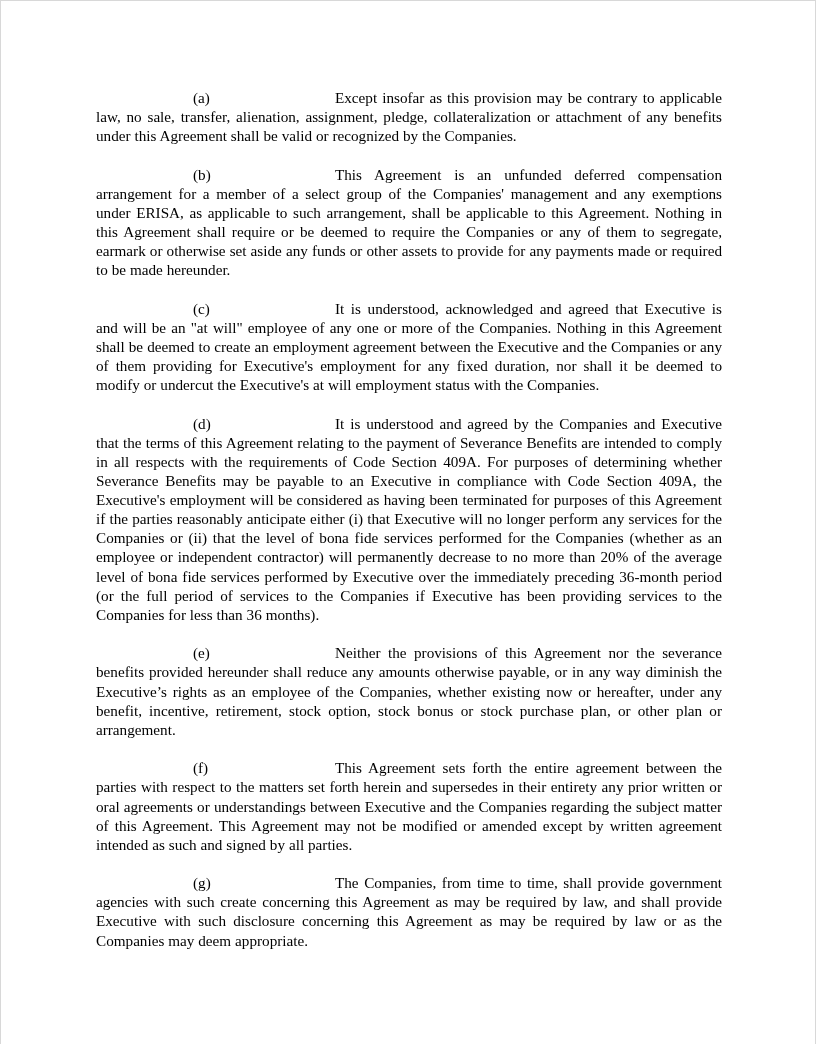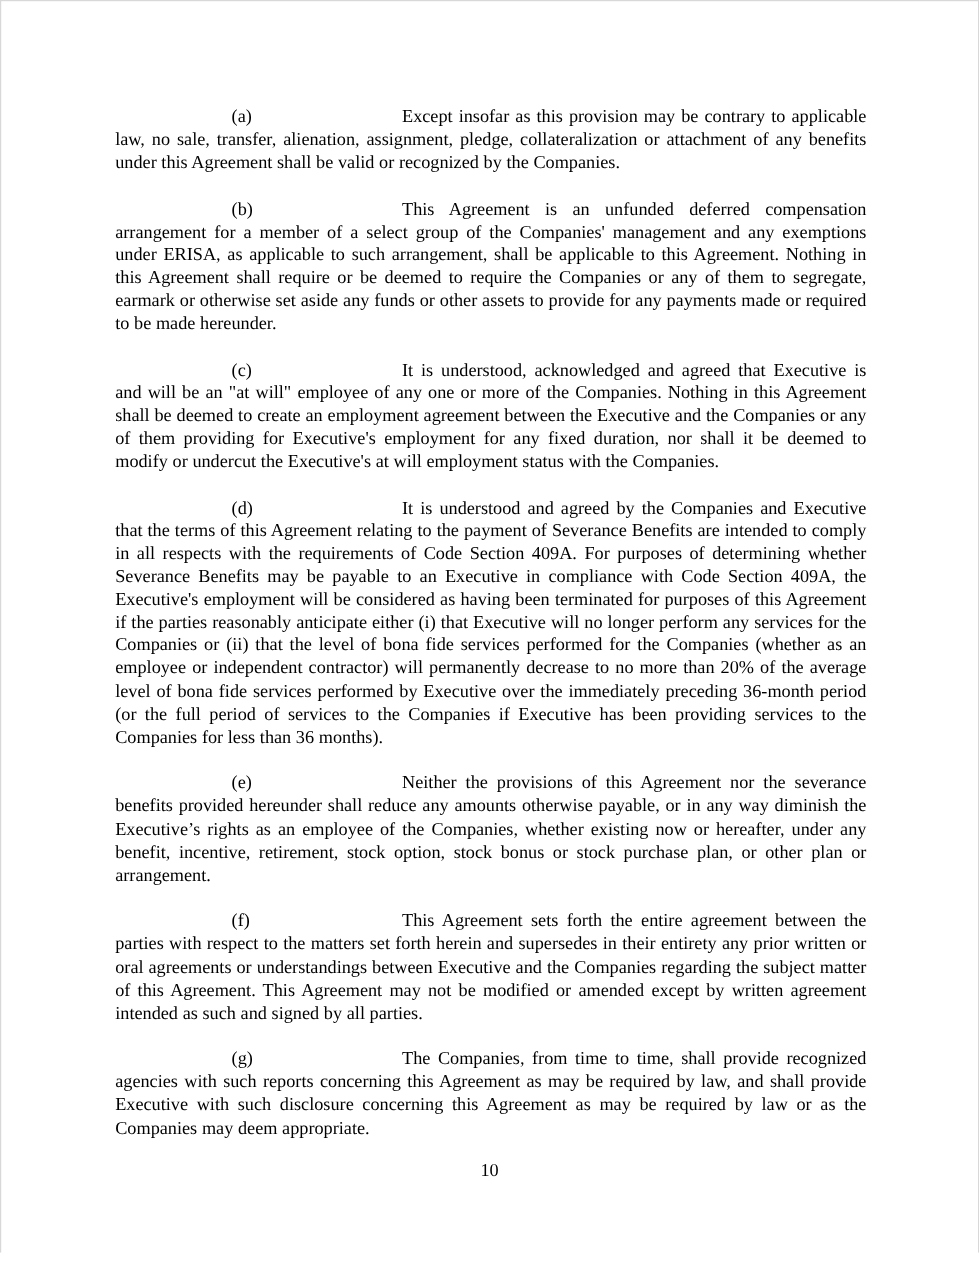--- a/index.html
+++ b/index.html
@@ -80,18 +80,17 @@
     <p class="clause"><span class="lead-in">(b)</span><span>This Agreement is an unfunded deferred compensation arrangement for a member of a select group of the Companies' management and any exemptions under ERISA, as applicable to such arrangement, shall be applicable to this Agreement.  Nothing in this Agreement shall require or be deemed to require the Companies or any of them to segregate, earmark or otherwise set aside any funds or other assets to provide for any payments made or required to be made hereunder.</span></p>
 
     <p class="clause"><span class="lead-in">(c)</span><span>It is understood, acknowledged and agreed that Executive is and will be an "at will" employee of any one or more of the Companies.   Nothing in this Agreement shall be deemed to create an employment agreement between the Executive and the Companies or any of them providing for Executive's employment for any fixed duration, nor shall it be deemed to modify or undercut the Executive's at will employment status with the Companies.</span></p>
 
     <p class="clause"><span class="lead-in">(d)</span><span>It is understood and agreed by the Companies and Executive that the terms of this Agreement relating to the payment of Severance Benefits are intended to comply in all respects with the requirements of Code Section 409A.  For purposes of determining whether Severance Benefits may be payable to an Executive in compliance with Code Section 409A, the Executive's employment will be considered as having been terminated for purposes of this Agreement if the parties reasonably anticipate either (i) that Executive will no longer perform any services for the Companies or (ii) that the level of bona fide services performed for the Companies (whether as an employee or independent contractor) will permanently decrease to no more than 20% of the average level of bona fide services performed by Executive over the immediately preceding 36-month period (or the full period of services to the Companies if Executive has been providing services to the Companies for less than 36 months).</span></p>
 
     <p class="clause"><span class="lead-in">(e)</span><span>Neither the provisions of this Agreement nor the severance benefits provided hereunder shall reduce any amounts otherwise payable, or in any way diminish the Executive’s rights as an employee of the Companies, whether existing now or hereafter, under any benefit, incentive, retirement, stock option, stock bonus or stock purchase plan, or other plan or arrangement.</span></p>
 
     <p class="clause"><span class="lead-in">(f)</span><span>This Agreement sets forth the entire agreement between the parties with respect to the matters set forth herein and supersedes in their entirety any prior written or oral agreements or understandings between Executive and the Companies regarding the subject matter of this Agreement.  This Agreement may not be modified or amended except by written agreement intended as such and signed by all parties.</span></p>
 
-    <p class="clause"><span class="lead-in">(g)</span><span>The Companies, from time to time, shall provide recognized agencies with such reports concerning this Agreement as may be required by law, and shall provide Executive with such disclosure concerning this Agreement as may be required by law or as the Companies may deem appropriate.</span></p>
+    <p class="clause"><span class="lead-in">(g)</span><span>The Companies, from time to time, shall provide government agencies with such create concerning this Agreement as may be required by law, and shall provide Executive with such disclosure concerning this Agreement as may be required by law or as the Companies may deem appropriate.</span></p>
 
   </div>
 
-  <div class="page-number">10</div>
 </div>
 
 </body></html>

